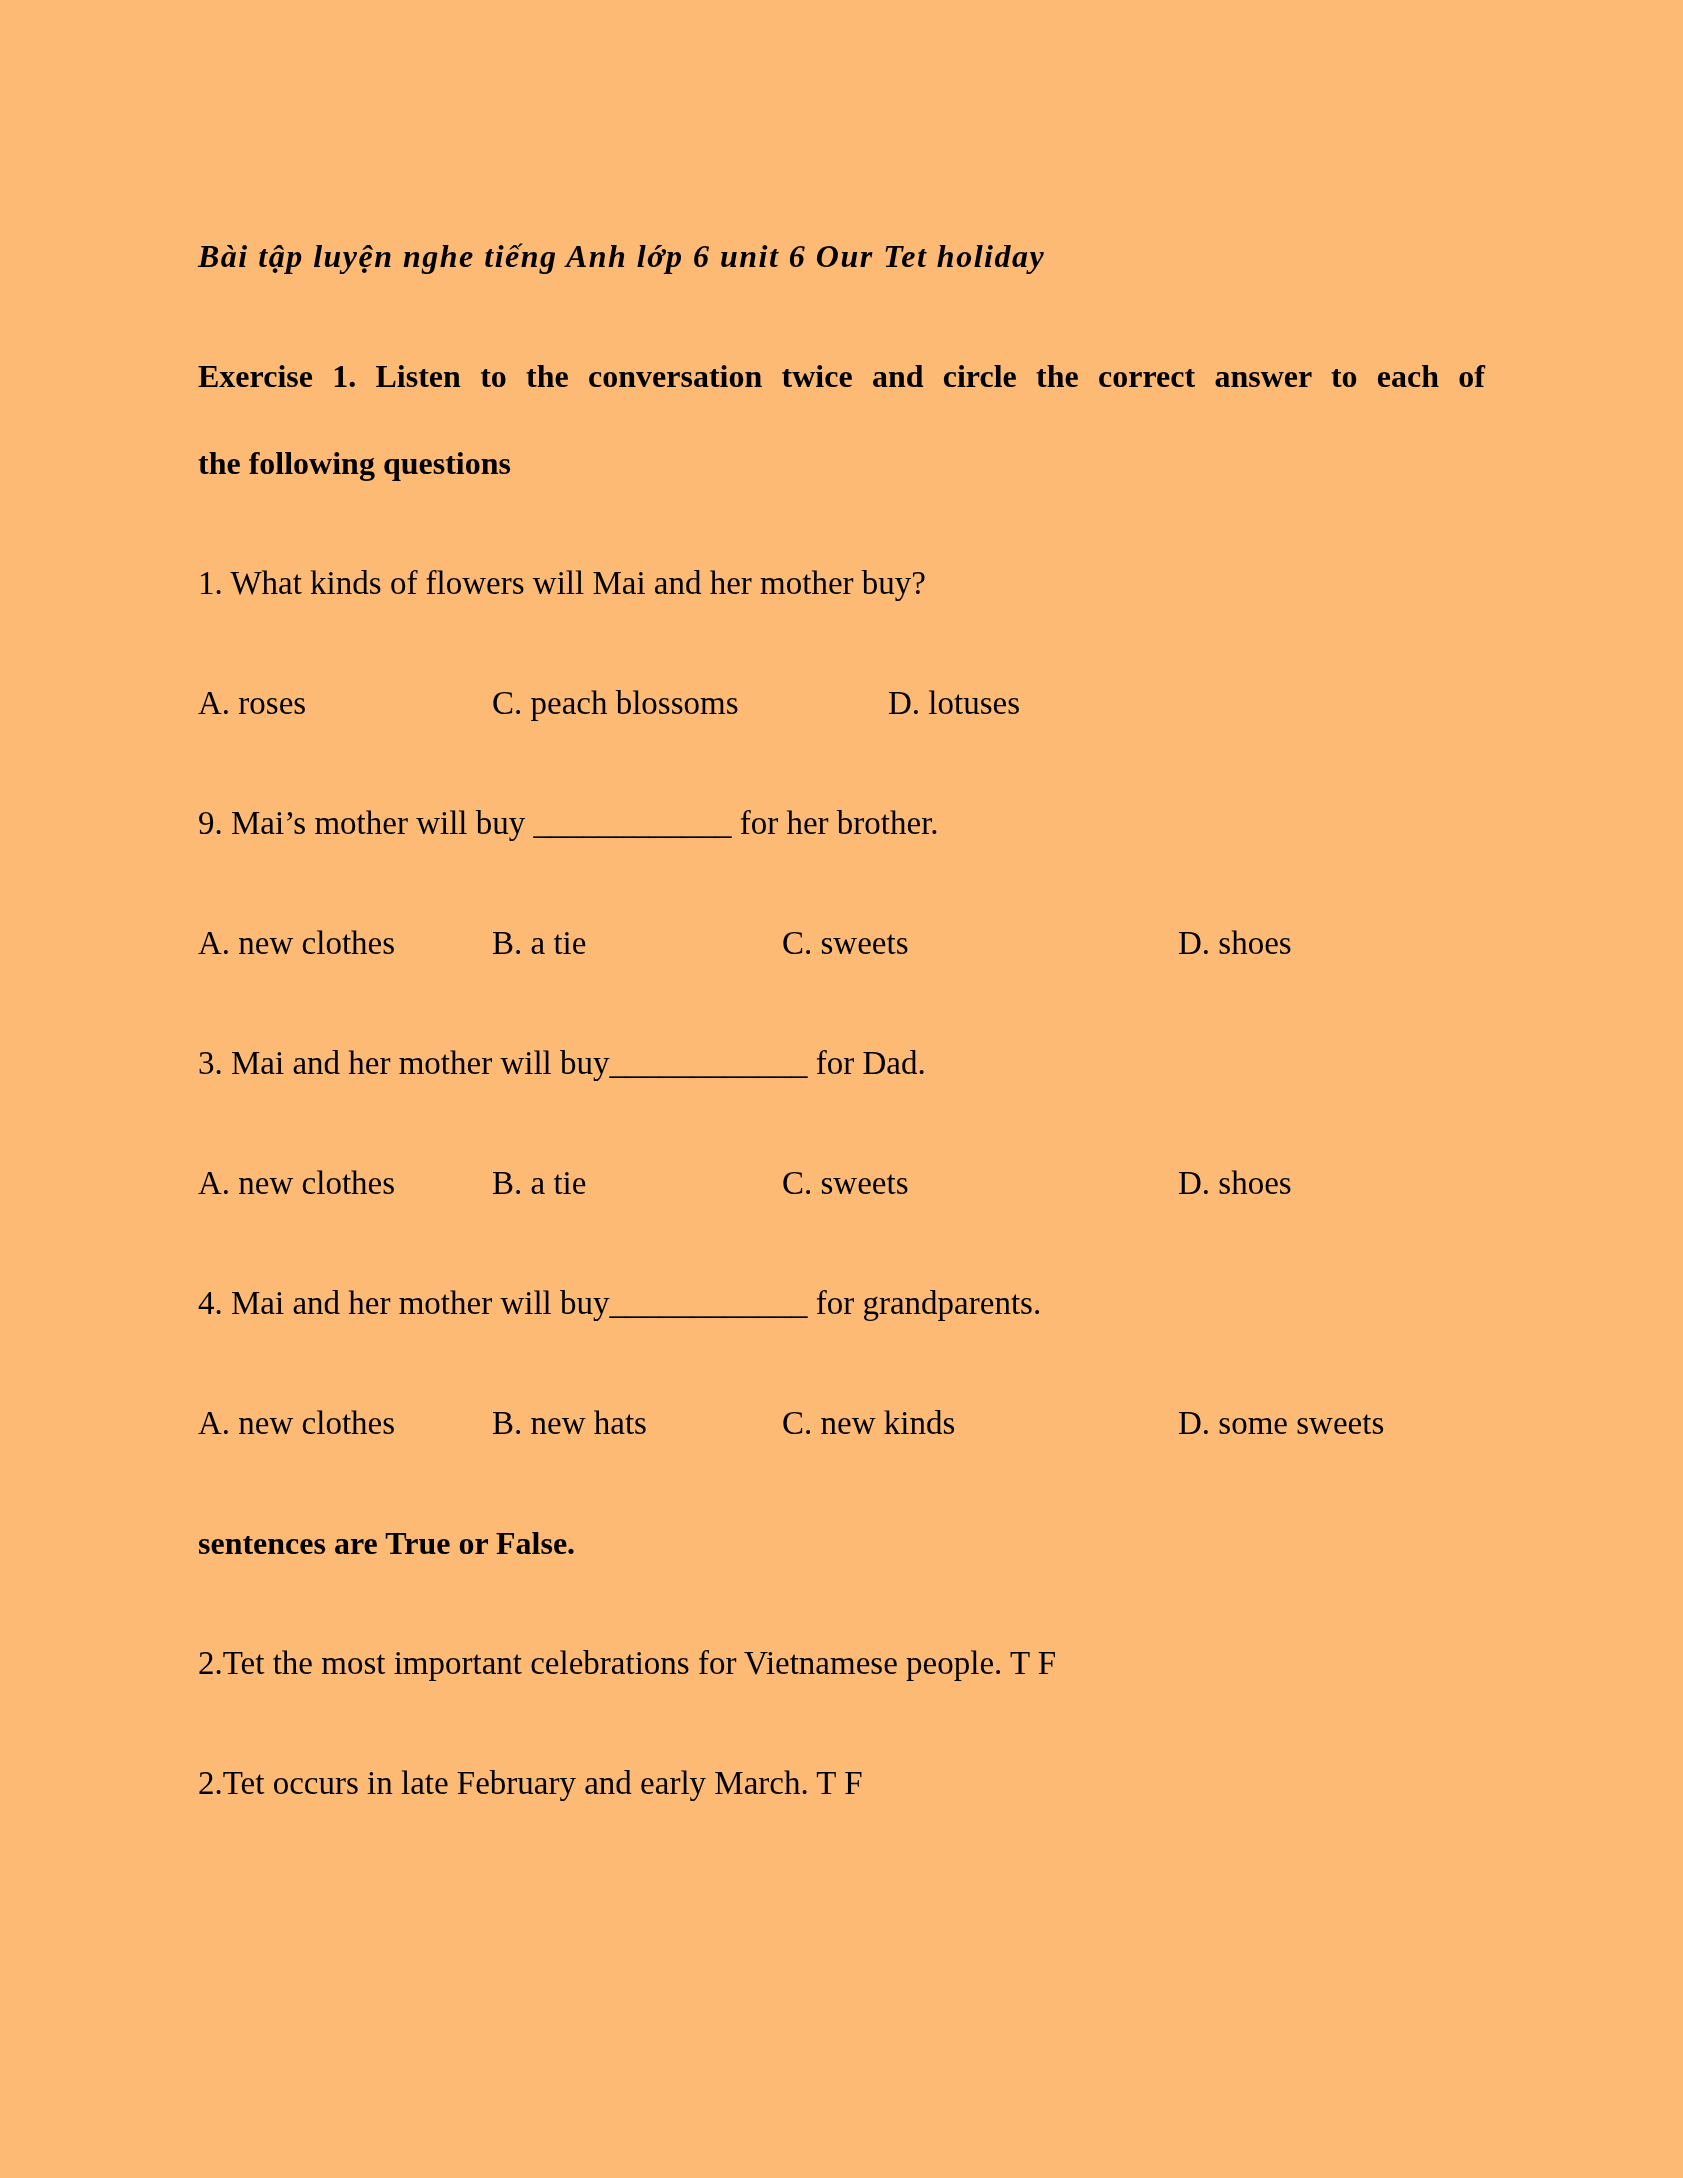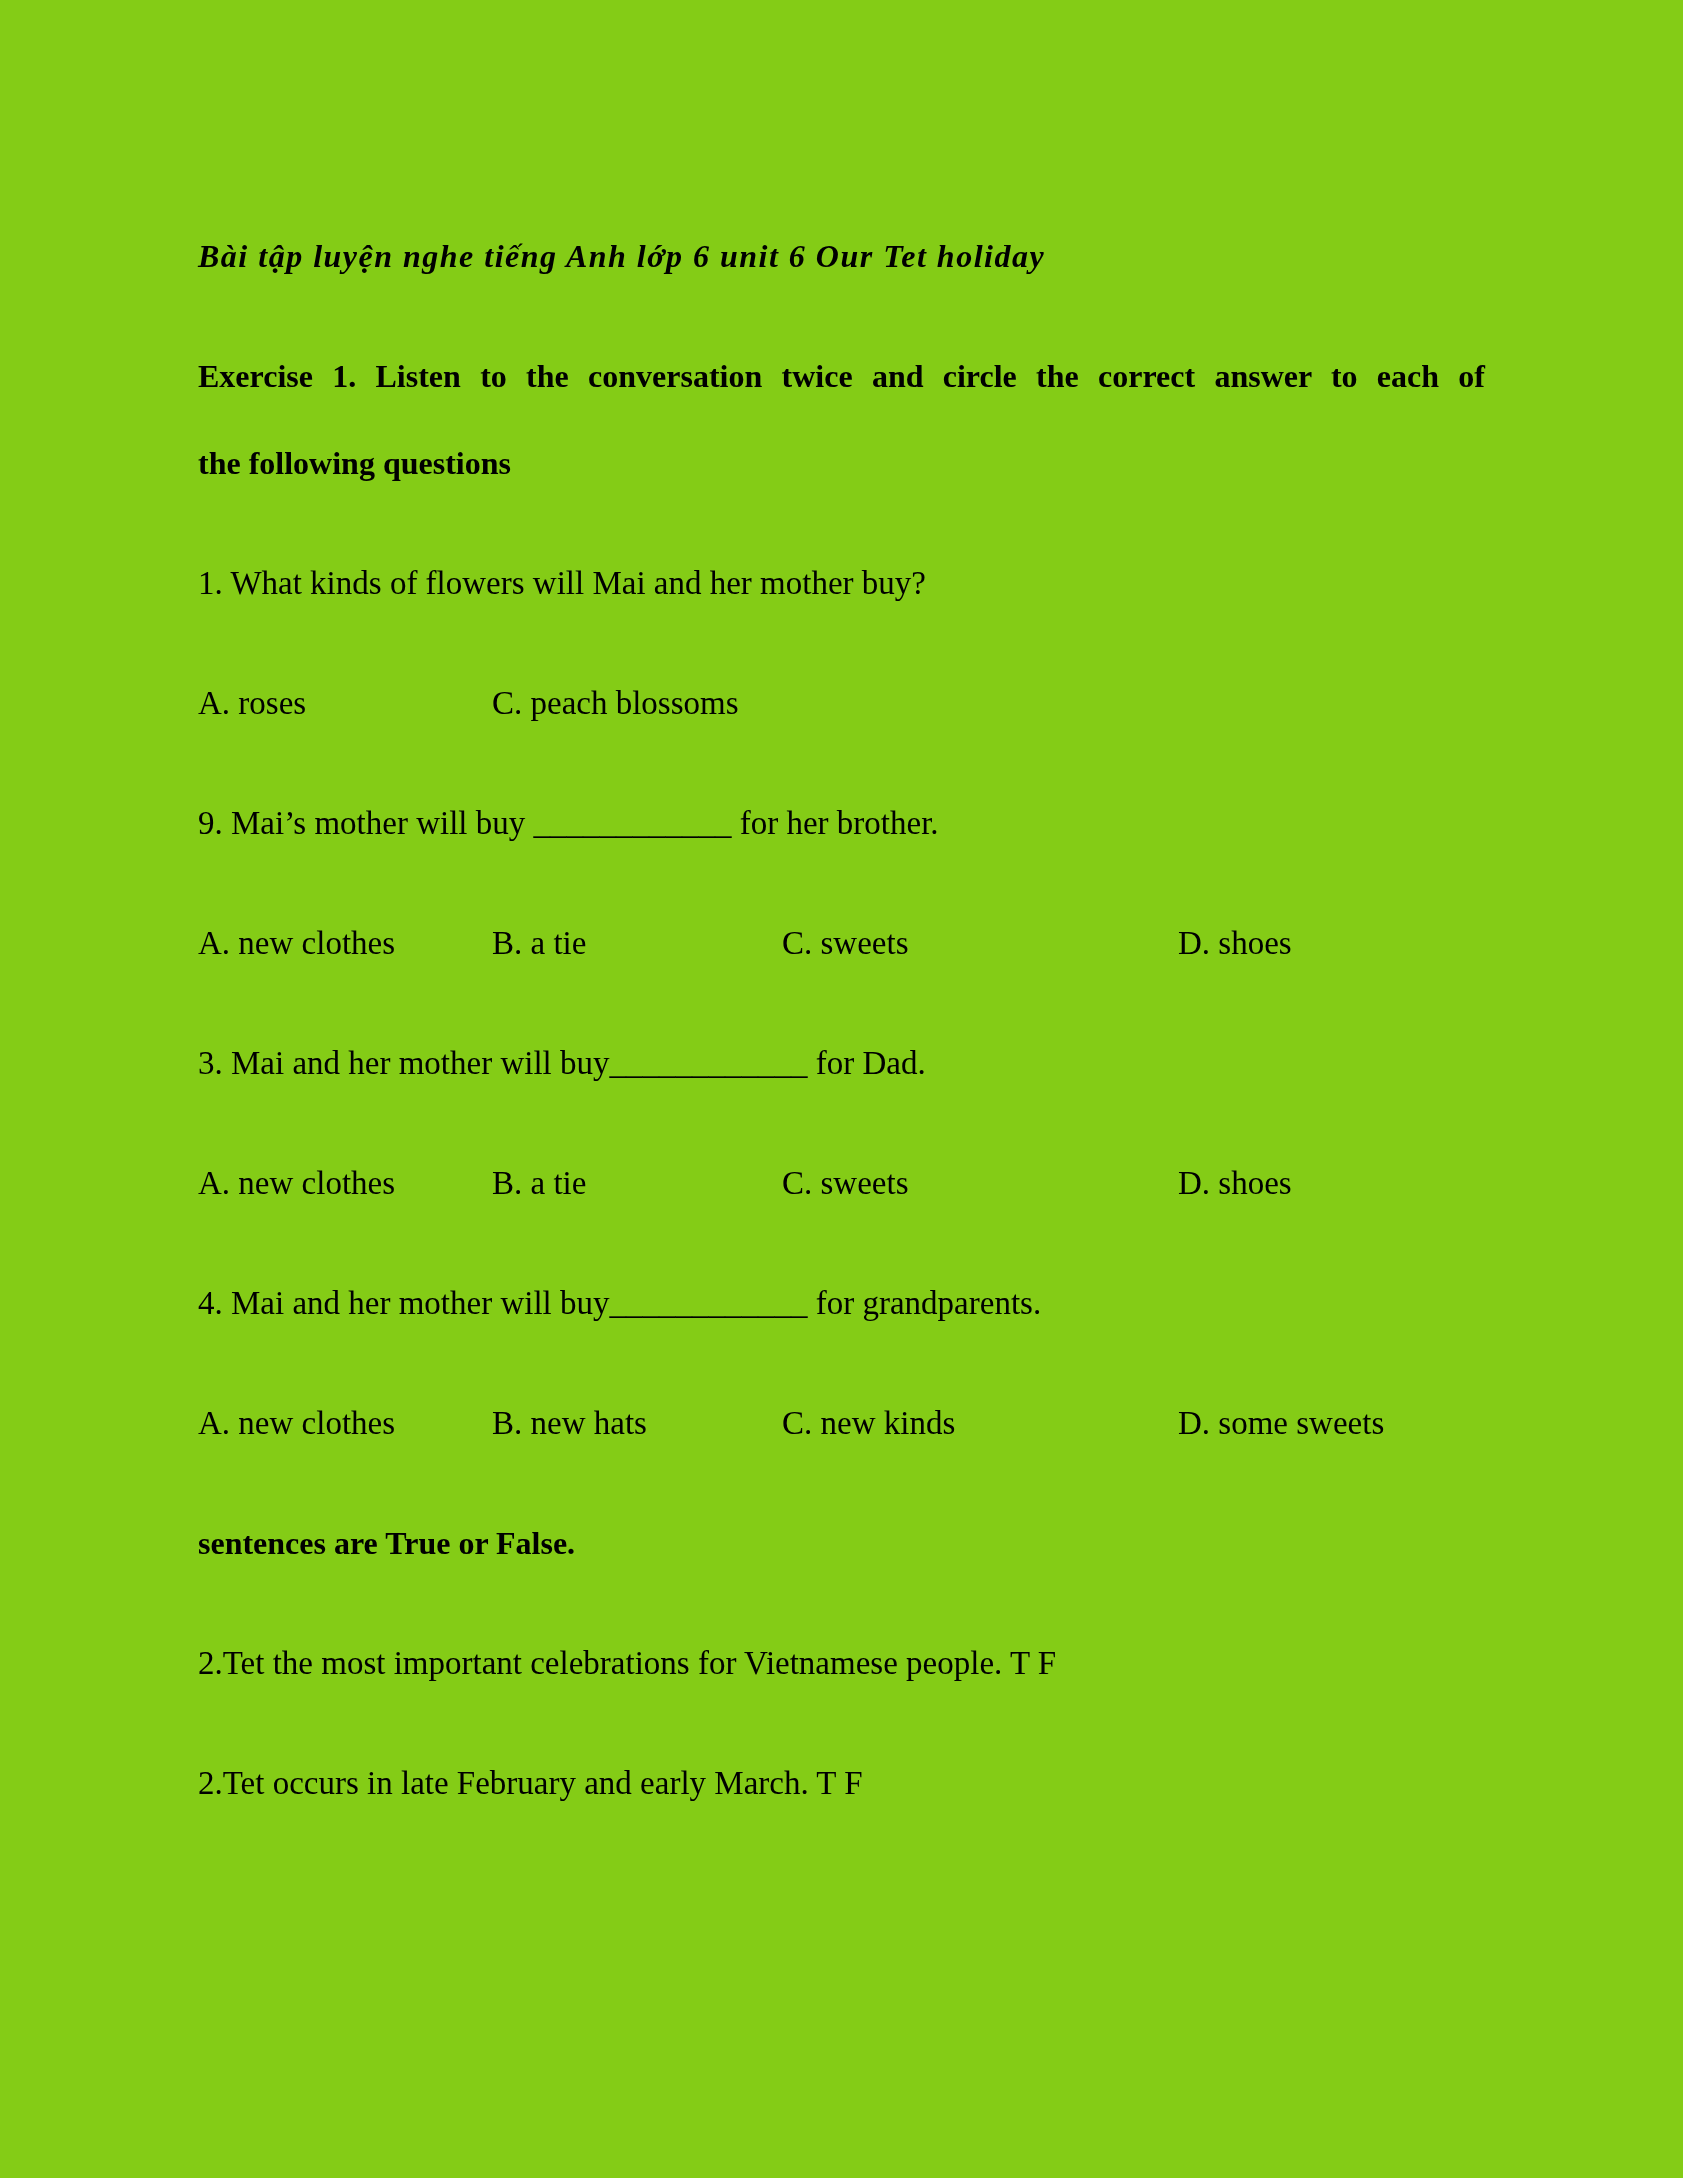--- a/index.html
+++ b/index.html
@@ -4,21 +4,21 @@
 <style>
   html, body {
     margin: 0;
     padding: 0;
     background: #ffffff;
   }
   .page {
     position: relative;
     width: 1683px;
     height: 2178px;
-    background: #84cc16;
+    background: #fdba74;
     color: #000000;
     font-family: "Liberation Serif", "DejaVu Serif", serif;
     font-size: 33px;
     overflow: hidden;
     box-sizing: border-box;
   }
   .doc {
     padding: 213px 198px 0 198px;
   }
   .para {
@@ -67,20 +67,21 @@
       <div class="line">the following questions</div>
     </div>
 
     <div class="para">
       <div class="line">1. What kinds of flowers will Mai and her mother buy?</div>
     </div>
     <div class="para">
       <div class="line options-row">
         <span class="col-a">A. roses</span>
         <span class="col-c">C. peach blossoms</span>
+        <span class="col-d">D. lotuses</span>
       </div>
     </div>
 
     <div class="para">
       <div class="line">9. Mai’s mother will buy ____________ for her brother.</div>
     </div>
     <div class="para">
       <div class="line options-row">
         <span class="col-a">A. new clothes</span>
         <span class="col-b">B. a tie</span>

